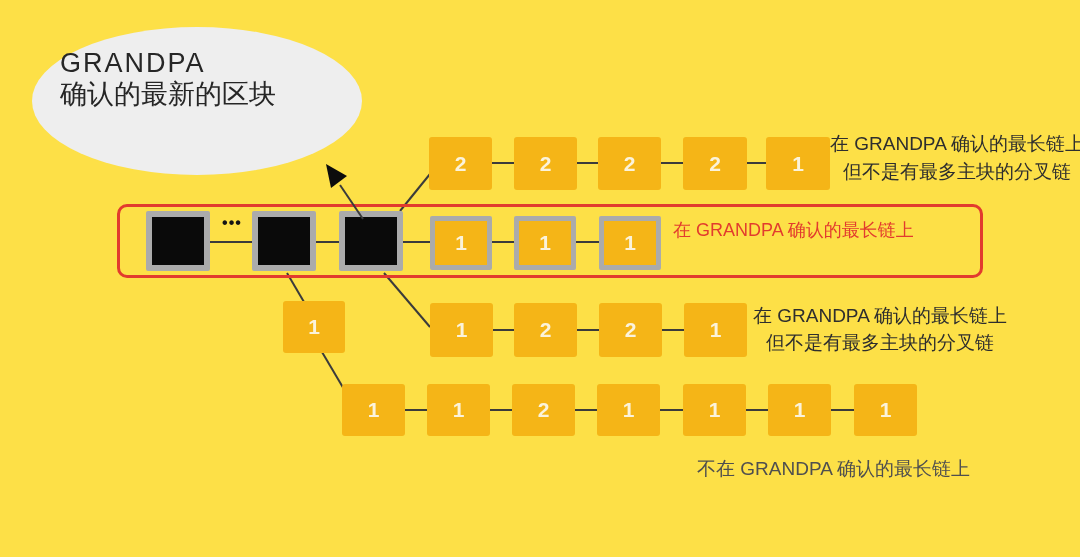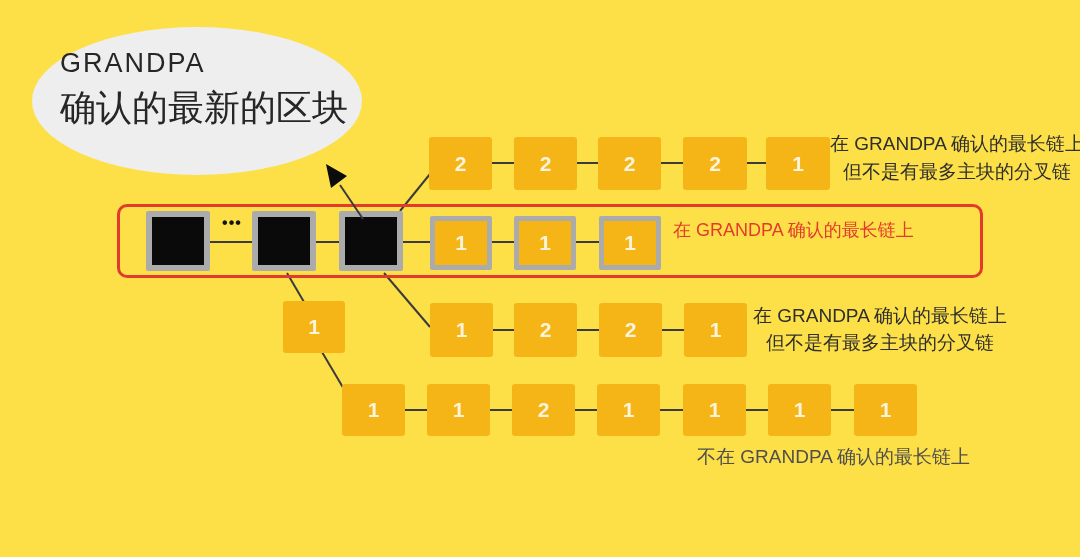--- a/index.html
+++ b/index.html
@@ -13,21 +13,21 @@
     --numColor:#FBF3DB;
   }
   *{margin:0;padding:0;box-sizing:border-box;}
   body{background:#fff;font-family:"Liberation Sans",sans-serif;}
   .canvas{position:relative;width:1080px;height:557px;background:#fde047;overflow:hidden;}
 
   .ellipse{position:absolute;left:32px;top:27px;width:330px;height:148px;
     background:var(--ellipseFill);border-radius:50%;z-index:1;}
   .ellipse-text{position:absolute;left:60px;top:48px;color:#262626;z-index:2;}
   .ellipse-title{font-size:27px;letter-spacing:2px;line-height:30px;}
-  .ellipse-subtitle{font-size:36px;line-height:30px;margin-top:15px;}
+  .ellipse-subtitle{font-size:27px;line-height:30px;margin-top:1px;}
 
   svg.layer{position:absolute;left:0;top:0;z-index:2;}
   svg.layer line{stroke:var(--line);stroke-width:2;}
   svg.arrow-layer{z-index:6;}
 
   .highlight-rect{position:absolute;left:117px;top:204px;width:866px;height:74px;
     border:3px solid var(--red);border-radius:10px;z-index:3;}
 
   .blk{position:absolute;display:flex;align-items:center;justify-content:center;
     background:var(--orange);color:var(--numColor);font-size:21px;font-weight:bold;
@@ -127,17 +127,17 @@
 
   <div class="note red-note" style="left:673px;top:219px;">
     <div>在 GRANDPA 确认的最长链上</div>
   </div>
 
   <div class="note centered" style="left:750px;top:302px;width:260px;">
     <div>在 GRANDPA 确认的最长链上</div>
     <div>但不是有最多主块的分叉链</div>
   </div>
 
-  <div class="note gray-note" style="left:697px;top:443px;">
+  <div class="note gray-note" style="left:697px;top:455px;">
     <div>不在 GRANDPA 确认的最长链上</div>
   </div>
 
 </div>
 
 </body></html>

